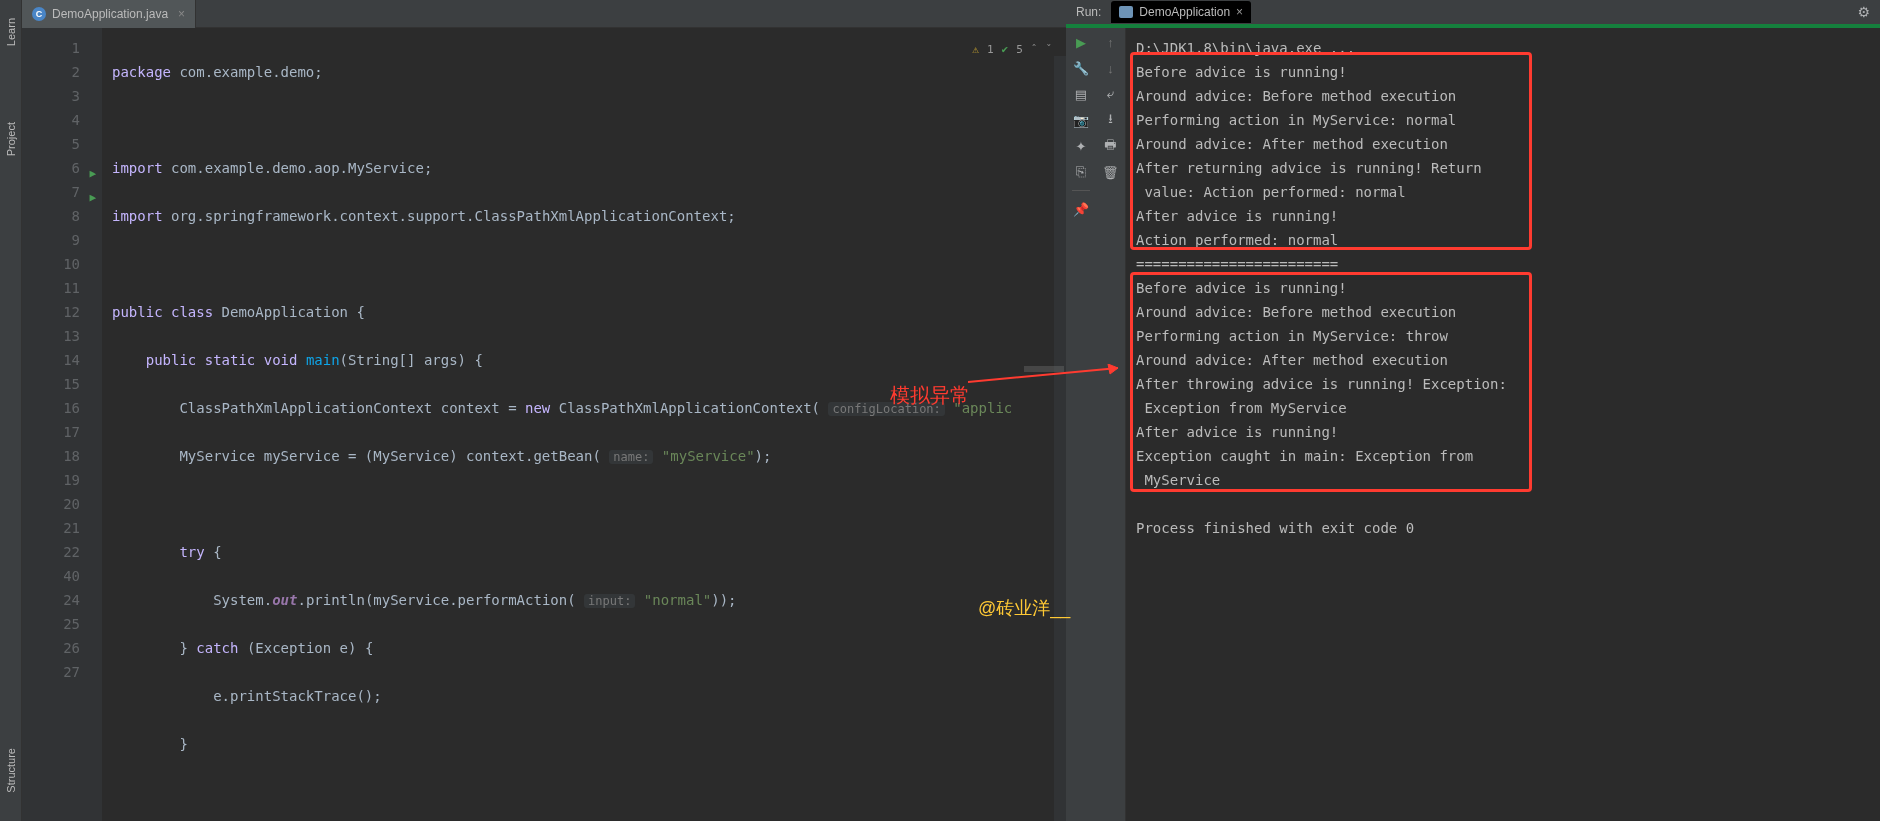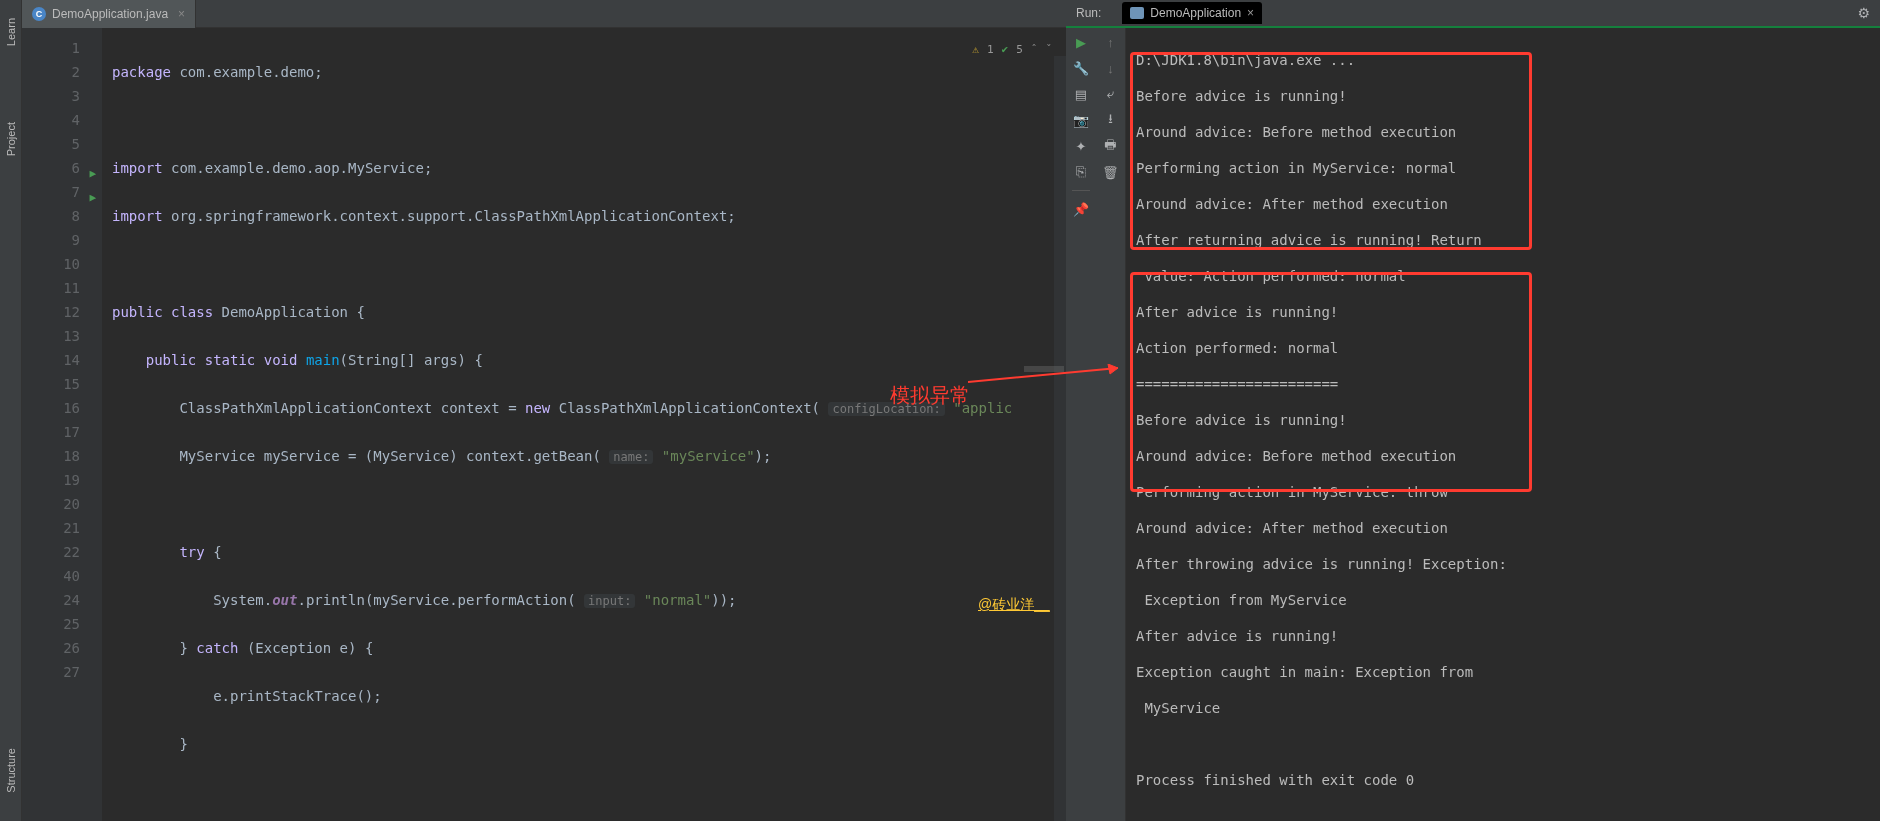--- a/index.html
+++ b/index.html
@@ -20,34 +20,34 @@
 .inspections { position: absolute; top: 10px; right: 14px; font-size: 11px; color: #999; display: flex; gap: 8px; align-items: center; }
 .insp-warn { color: #c9a52f; }
 .insp-ok { color: #499c54; }
 .kw { color: #c4b5fd; }
 .str { color: #6a8759; }
 .fld { color: #9876aa; font-style: italic; font-weight: bold; }
 .hint { color: #787878; background: #333638; padding: 0 4px; border-radius: 3px; font-size: 12px; }
 .mtd { color: #0ea5e9; }
 .annotation-text { position: absolute; color: #ff3b30; font-size: 20px; font-family: 'Microsoft YaHei', sans-serif; }
 .arrow { position: absolute; stroke: #ff3b30; fill: #ff3b30; }
-.watermark { position: absolute; color: #ffc935; font-size: 14px; font-family: 'Microsoft YaHei', sans-serif; text-decoration: underline; }
+.watermark { position: absolute; color: #ffc935; font-size: 18px; font-family: 'Microsoft YaHei', sans-serif; }
 .run-panel { position: absolute; left: 1066px; top: 0; right: 0; bottom: 0; background: #2b2b2b; display: flex; flex-direction: column; }
-.run-header { height: 28px; background: #3c3f41; border-bottom: 2px solid #15803d; display: flex; align-items: center; padding: 0 10px; gap: 21px; font-size: 12px; color: #bbbbbb; }
+.run-header { height: 28px; background: #3c3f41; border-bottom: 4px solid #15803d; display: flex; align-items: center; padding: 0 10px; gap: 10px; font-size: 12px; color: #bbbbbb; }
 .run-label { color: #bbbbbb; }
 .run-tab { display: flex; align-items: center; gap: 6px; height: 22px; padding: 0 8px; background: #000000; border-radius: 3px 3px 0 0; }
 .run-tab-icon { width: 14px; height: 12px; background: #6e94b7; border-radius: 2px; }
 .gear { margin-left: auto; color: #afb1b3; font-size: 14px; }
 .run-body { flex: 1; display: flex; }
 .run-toolbar-left { width: 30px; background: #3c3f41; display: flex; flex-direction: column; align-items: center; padding-top: 6px; gap: 10px; }
 .run-toolbar-right { width: 30px; background: #3c3f41; display: flex; flex-direction: column; align-items: center; padding-top: 6px; gap: 10px; border-right: 1px solid #323232; }
 .tb-icon { width: 16px; height: 16px; color: #afb1b3; cursor: pointer; display: flex; align-items: center; justify-content: center; font-size: 13px; }
 .play-icon { color: #499c54; }
 .console { flex: 1; font-family: 'Consolas', 'Monaco', monospace; font-size: 14px; line-height: 24px; padding: 8px 10px; color: #bbbbbb; position: relative; }
-.console-line { height: 24px; white-space: pre; margin-top: 12px; }
+.console-line { height: 24px; white-space: pre; }
 .red-box { position: absolute; border: 3px solid #ff3b30; border-radius: 4px; pointer-events: none; }
 .box1 { left: 1130px; top: 52px; width: 402px; height: 198px; }
 .box2 { left: 1130px; top: 272px; width: 402px; height: 220px; }
 .scrollbar-track { position: absolute; right: 0; top: 28px; bottom: 0; width: 12px; background: #313335; }
 .minimap-square { position: absolute; right: 2px; width: 40px; height: 6px; background: rgba(120,120,120,.35); }
 </style>
 </head>
 <body>
 
 <div class="side-tabs-left">

